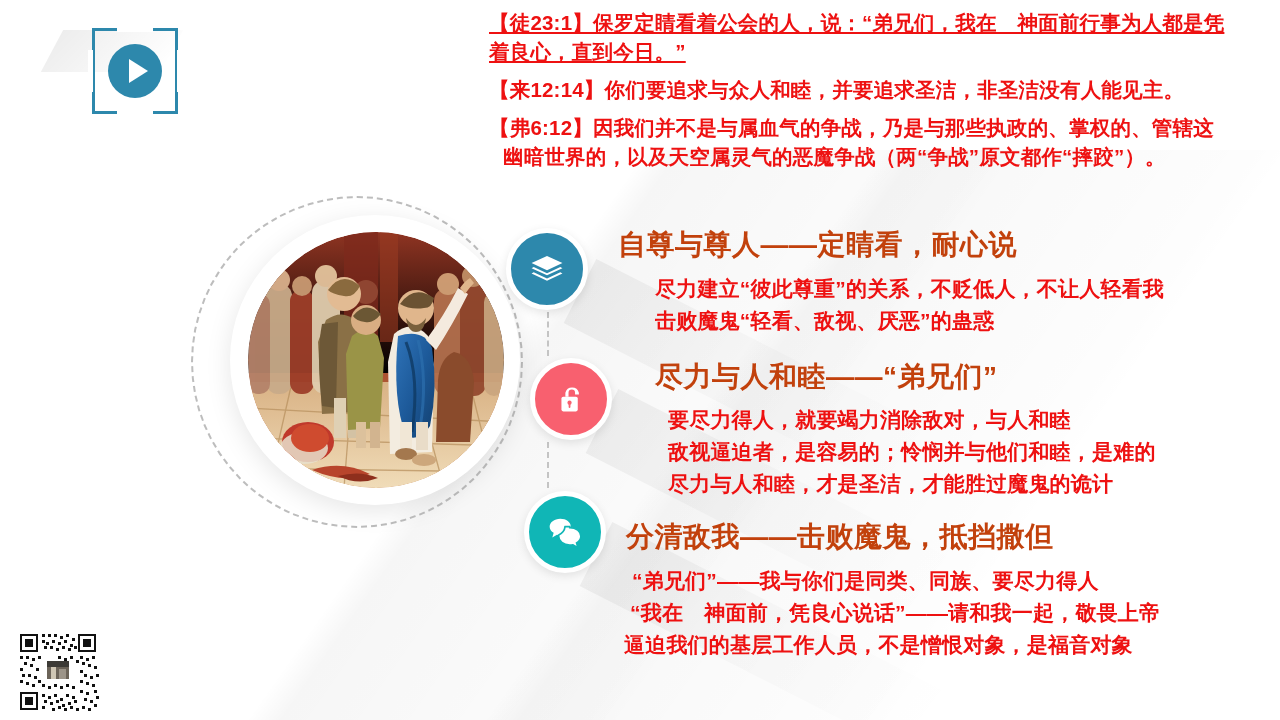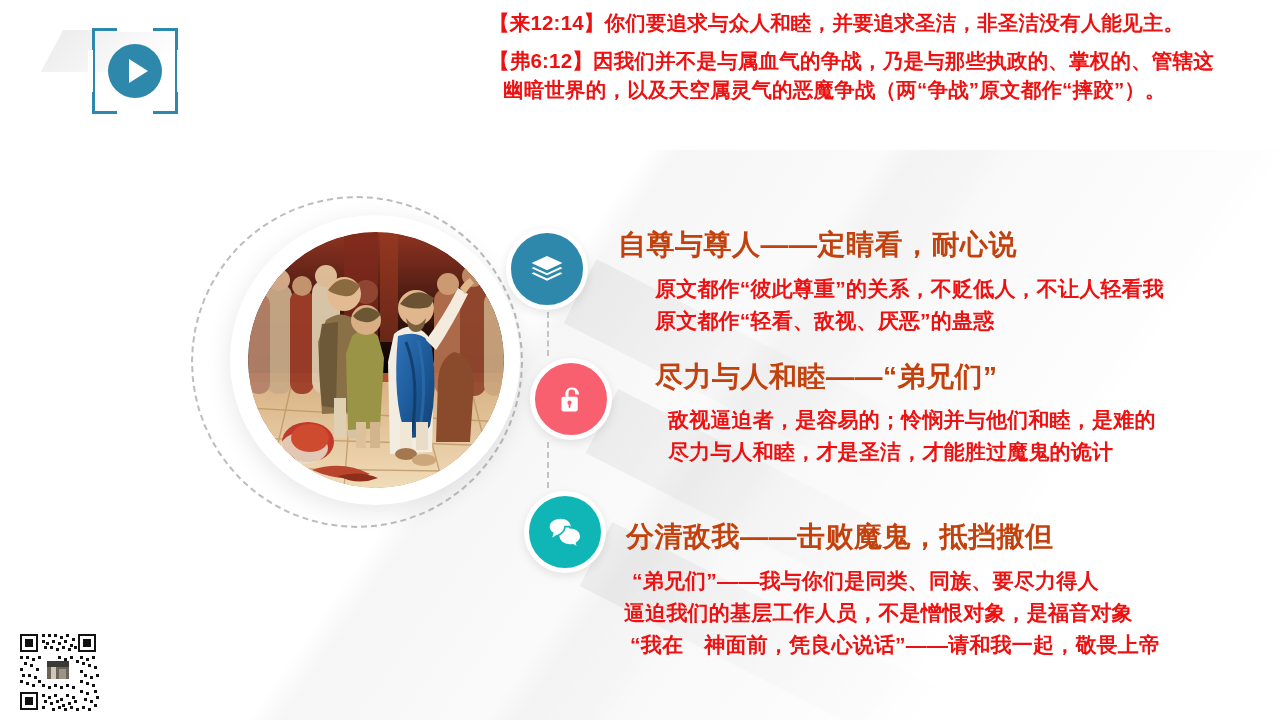--- a/index.html
+++ b/index.html
@@ -129,20 +129,24 @@
   <div class="logo-shadow"></div>
   <div class="logo-wrap">
     <div class="logo-frame"></div>
     <div class="logo-frame-v"></div>
     <div class="logo-circle">
       <div class="play-tri"></div>
     </div>
   </div>
 
   <div class="scripture">
+    <p>
+      <span class="u">【徒23:1】保罗定睛看着公会的人，说：“弟兄们，我在　神面前行事为人都是凭</span><br>
+      <span class="u">着良心，直到今日。”</span>
+    </p>
     <p>
       <span>【来12:14】你们要追求与众人和睦，并要追求圣洁，非圣洁没有人能见主。</span>
     </p>
     <p>
       <span>【弗6:12】因我们并不是与属血气的争战，乃是与那些执政的、掌权的、管辖这</span><br>
       <span class="ind" style="display:inline-block">幽暗世界的，以及天空属灵气的恶魔争战（两“争战”原文都作“摔跤”）。</span>
     </p>
   </div>
 
   <div class="dashed-ring"></div>
@@ -250,56 +254,57 @@
     <div class="bubble-ray" style="left:580px;top:255px;"></div>
     <div class="bubble b1" style="left:506px;top:228px;">
       <svg width="38" height="38" viewBox="0 0 32 32" aria-hidden="true">
         <path d="M16 5 L29 11 L16 17 L3 11 Z" fill="#fff"></path>
         <path d="M16 19.5 L27.2 14.3 L29 15.3 L16 21.3 L3 15.3 L4.8 14.3 Z" fill="#fff"></path>
         <path d="M16 24 L27.2 18.8 L29 19.8 L16 25.8 L3 19.8 L4.8 18.8 Z" fill="#fff"></path>
       </svg>
     </div>
     <div class="heading" style="left:618px;top:226px;">自尊与尊人——定睛看，耐心说</div>
     <div class="body-red" style="left:655px;top:275px;">
-      <div>原文都作“彼此尊重”的关系，不贬低人，不让人轻看我</div>
-      <div>原文都作“轻看、敌视、厌恶”的蛊惑</div>
+      <div>尽力建立“彼此尊重”的关系，不贬低人，不让人轻看我</div>
+      <div>击败魔鬼“轻看、敌视、厌恶”的蛊惑</div>
     </div>
   </div>
 
   <div class="feat">
     <div class="bubble-ray" style="left:602px;top:385px;"></div>
     <div class="bubble b2" style="left:530px;top:358px;">
       <svg width="34" height="36" viewBox="0 0 28 32" aria-hidden="true">
         <path d="M9 14 V10.5 a6.2 6.2 0 0 1 12 0 V12 h-3.4 v-1.6 a2.9 2.9 0 0 0-5.8 0 V14 Z" fill="#fff"></path>
         <rect x="5.5" y="14" width="14.5" height="13" rx="1.6" fill="#fff"></rect>
         <circle cx="12.7" cy="19.3" r="1.9" fill="#F8606F"></circle>
         <rect x="11.9" y="19.8" width="1.6" height="4.1" rx="0.8" fill="#F8606F"></rect>
       </svg>
     </div>
     <div class="heading" style="left:655px;top:358px;">尽力与人和睦——“弟兄们”</div>
     <div class="body-red" style="left:668px;top:406px;">
+      <div>要尽力得人，就要竭力消除敌对，与人和睦</div>
       <div>敌视逼迫者，是容易的；怜悯并与他们和睦，是难的</div>
       <div>尽力与人和睦，才是圣洁，才能胜过魔鬼的诡计</div>
     </div>
   </div>
 
   <div class="feat">
     <div class="bubble-ray" style="left:596px;top:518px;"></div>
     <div class="bubble b3" style="left:524px;top:491px;">
       <svg width="36" height="34" viewBox="0 0 34 30" aria-hidden="true">
         <path d="M12.5 2.5 C6.8 2.5 2.5 6 2.5 10 c0 2.4 1.5 4.5 3.8 5.8 l-1.3 4.3 4.4-2.6 c1 .2 2 .3 3.1 .3 5.7 0 10-3.5 10-7.8 S18.2 2.5 12.5 2.5 Z" fill="#fff"></path>
         <path d="M21.5 10.8 C27.6 10.8 32 14.6 32 19 c0 2.6-1.6 4.9-4.1 6.3 l1.4 4.6-4.8-2.8 c-1 .2-2.1 .3-3 .3 -6.1 0-10.5-3.8-10.5-8.4 0-.4 .04-.8 .1-1.2 3.4-1.7 5.6-4.6 5.9-7.8 1.1-.2 2.3-.2 4.5 -.2 Z" fill="#fff"></path>
         <path d="M21.5 10.8 C27.6 10.8 32 14.6 32 19 c0 2.6-1.6 4.9-4.1 6.3 l1.4 4.6-4.8-2.8 c-1 .2-2.1 .3-3 .3 -6.1 0-10.5-3.8-10.5-8.4 0-.4 .04-.8 .1-1.2 3.4-1.7 5.6-4.6 5.9-7.8 1.1-.2 2.3-.2 4.5 -.2 Z" fill="none" stroke="#10B6B6" stroke-width="1.6"></path>
       </svg>
     </div>
     <div class="heading" style="left:626px;top:518px;">分清敌我——击败魔鬼，抵挡撒但</div>
     <div class="body-red" style="left:632px;top:567px;">
       <div>“弟兄们”——我与你们是同类、同族、要尽力得人</div>
+      <div style="margin-left:-2px">“我在　神面前，凭良心说话”——请和我一起，敬畏上帝</div>
       <div style="margin-left:-8px">逼迫我们的基层工作人员，不是憎恨对象，是福音对象</div>
-      <div style="margin-left:-2px">“我在　神面前，凭良心说话”——请和我一起，敬畏上帝</div>
     </div>
   </div>
 
   <div class="qr">
     <svg width="88" height="88" viewBox="0 0 44 44" shape-rendering="crispEdges" aria-hidden="true">
       <rect width="44" height="44" fill="#fff"></rect>
       <g fill="#111">
 
         <path d="M3 3h9v9H3z"></path>
           <path d="M4.2 4.2h6.6v6.6H4.2z" fill="#fff"></path>

